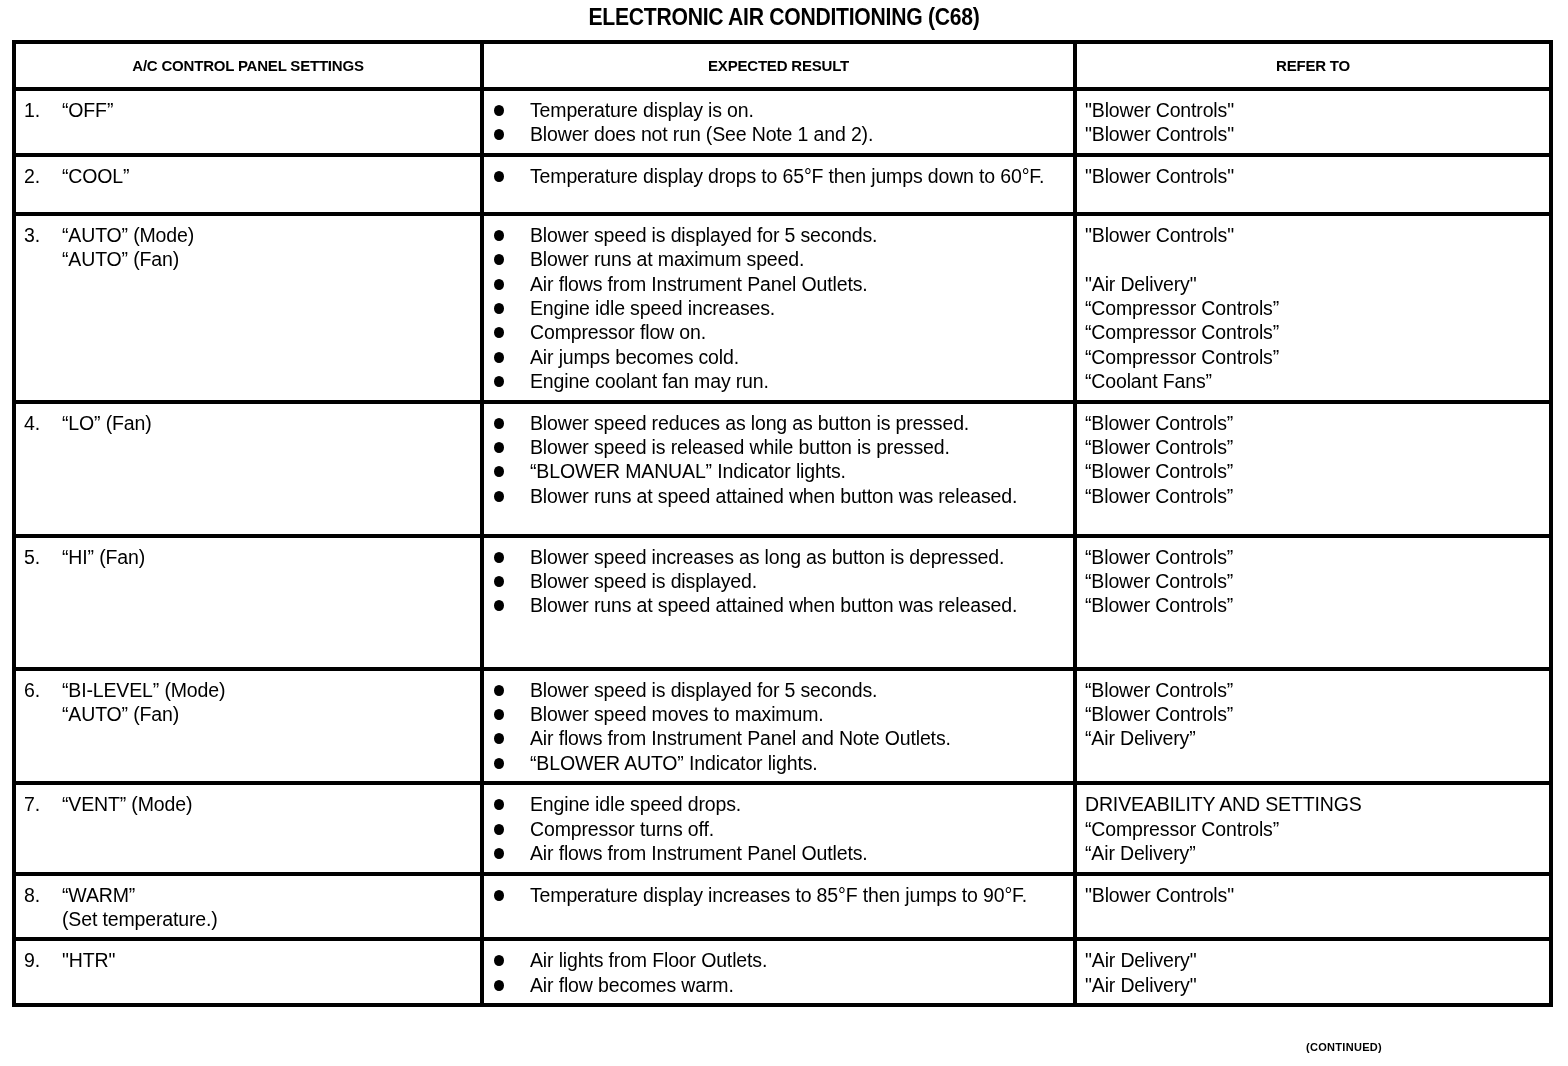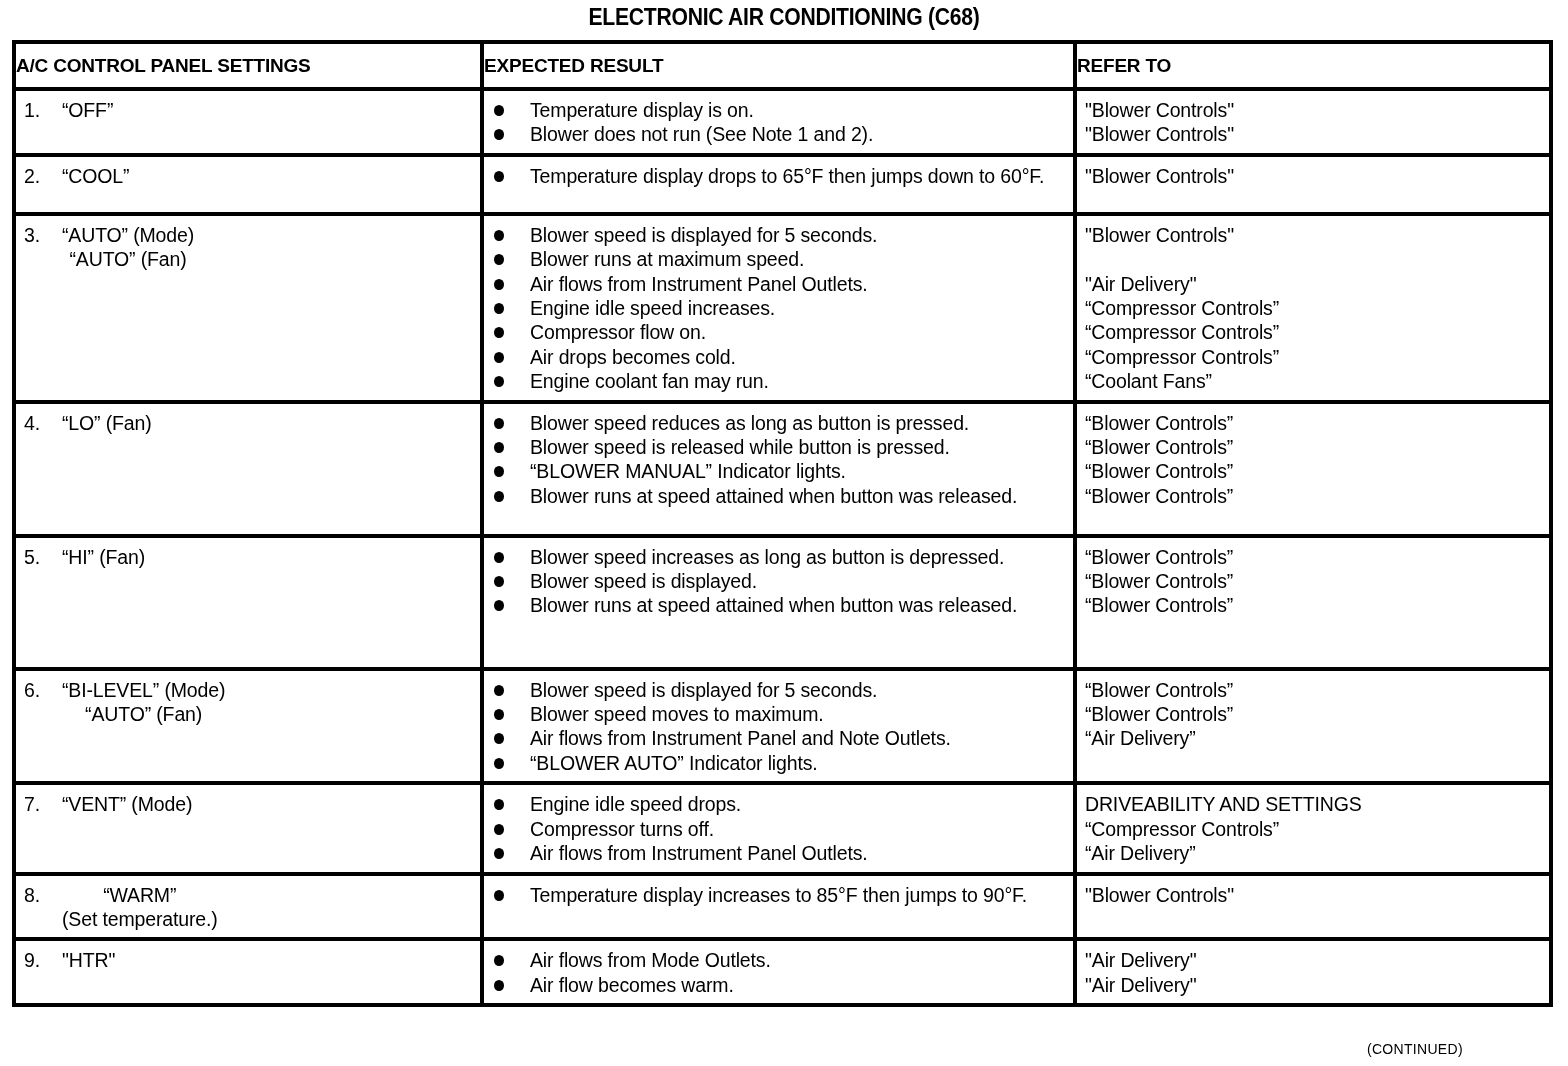--- a/index.html
+++ b/index.html
@@ -38,41 +38,41 @@
     table.grid col.c1 { width: 468px; }
     table.grid col.c2 { width: 593px; }
     table.grid col.c3 { width: 476px; }
     table.grid th, table.grid td {
       border: 4px solid #000000;
       vertical-align: top;
       padding: 0;
     }
     table.grid th {
       height: 43px;
-      font-size: 19px;
+      font-size: 15px;
       font-weight: bold;
-      text-align: left;
+      text-align: center;
       vertical-align: middle;
       letter-spacing: -0.2px;
     }
     .cell {
       font-size: 19.5px;
       line-height: 24.4px;
       letter-spacing: -0.15px;
     }
     td.setting .cell {
       padding: 7px 0 6px 8px;
       display: flex;
     }
     .num {
       display: inline-block;
       width: 38px;
       flex: 0 0 38px;
     }
-    .setting-lines div { white-space: nowrap; text-align: center; }
+    .setting-lines div { white-space: nowrap; }
     td.result .cell {
       padding: 7px 7px 6px 8px;
     }
     .bullet-item {
       display: flex;
       align-items: flex-start;
     }
     .bullet {
       flex: 0 0 38px;
       width: 38px;
@@ -105,24 +105,24 @@
     tr.r2 td { height: 55px; }
     tr.r3 td { height: 180px; }
     tr.r4 td { height: 130px; }
     tr.r5 td { height: 129px; }
     tr.r6 td { height: 106px; }
     tr.r7 td { height: 81px; }
     tr.r8 td { height: 58px; }
     tr.r9 td { height: 62px; }
     .continued {
       position: absolute;
-      left: 1367px;
+      left: 1306px;
       top: 1041px;
-      font-size: 14px;
-      font-weight: normal;
+      font-size: 11px;
+      font-weight: bold;
       letter-spacing: 0.3px;
     }
   </style>
 </head>
 <body>
 
 <div class="title">ELECTRONIC AIR CONDITIONING (C68)</div>
 
 <table class="grid">
   <colgroup>
@@ -216,21 +216,21 @@
             <div class="bullet-item">
               <span class="bullet"></span>
               <span class="bullet-text">Engine idle speed increases.</span>
             </div>
             <div class="bullet-item">
               <span class="bullet"></span>
               <span class="bullet-text">Compressor flow on.</span>
             </div>
             <div class="bullet-item">
               <span class="bullet"></span>
-              <span class="bullet-text">Air drops becomes cold.</span>
+              <span class="bullet-text">Air jumps becomes cold.</span>
             </div>
             <div class="bullet-item">
               <span class="bullet"></span>
               <span class="bullet-text">Engine coolant fan may run.</span>
             </div>
           </div>
         </td>
         <td class="refer">
           <div class="cell">
             <div class="ref-line">"Blower Controls"</div>
@@ -415,21 +415,21 @@
             <span class="num">9.</span>
             <div class="setting-lines">
               <div>"HTR"</div>
             </div>
           </div>
         </td>
         <td class="result">
           <div class="cell">
             <div class="bullet-item">
               <span class="bullet"></span>
-              <span class="bullet-text">Air flows from Mode Outlets.</span>
+              <span class="bullet-text">Air lights from Floor Outlets.</span>
             </div>
             <div class="bullet-item">
               <span class="bullet"></span>
               <span class="bullet-text">Air flow becomes warm.</span>
             </div>
           </div>
         </td>
         <td class="refer">
           <div class="cell">
             <div class="ref-line">"Air Delivery"</div>

